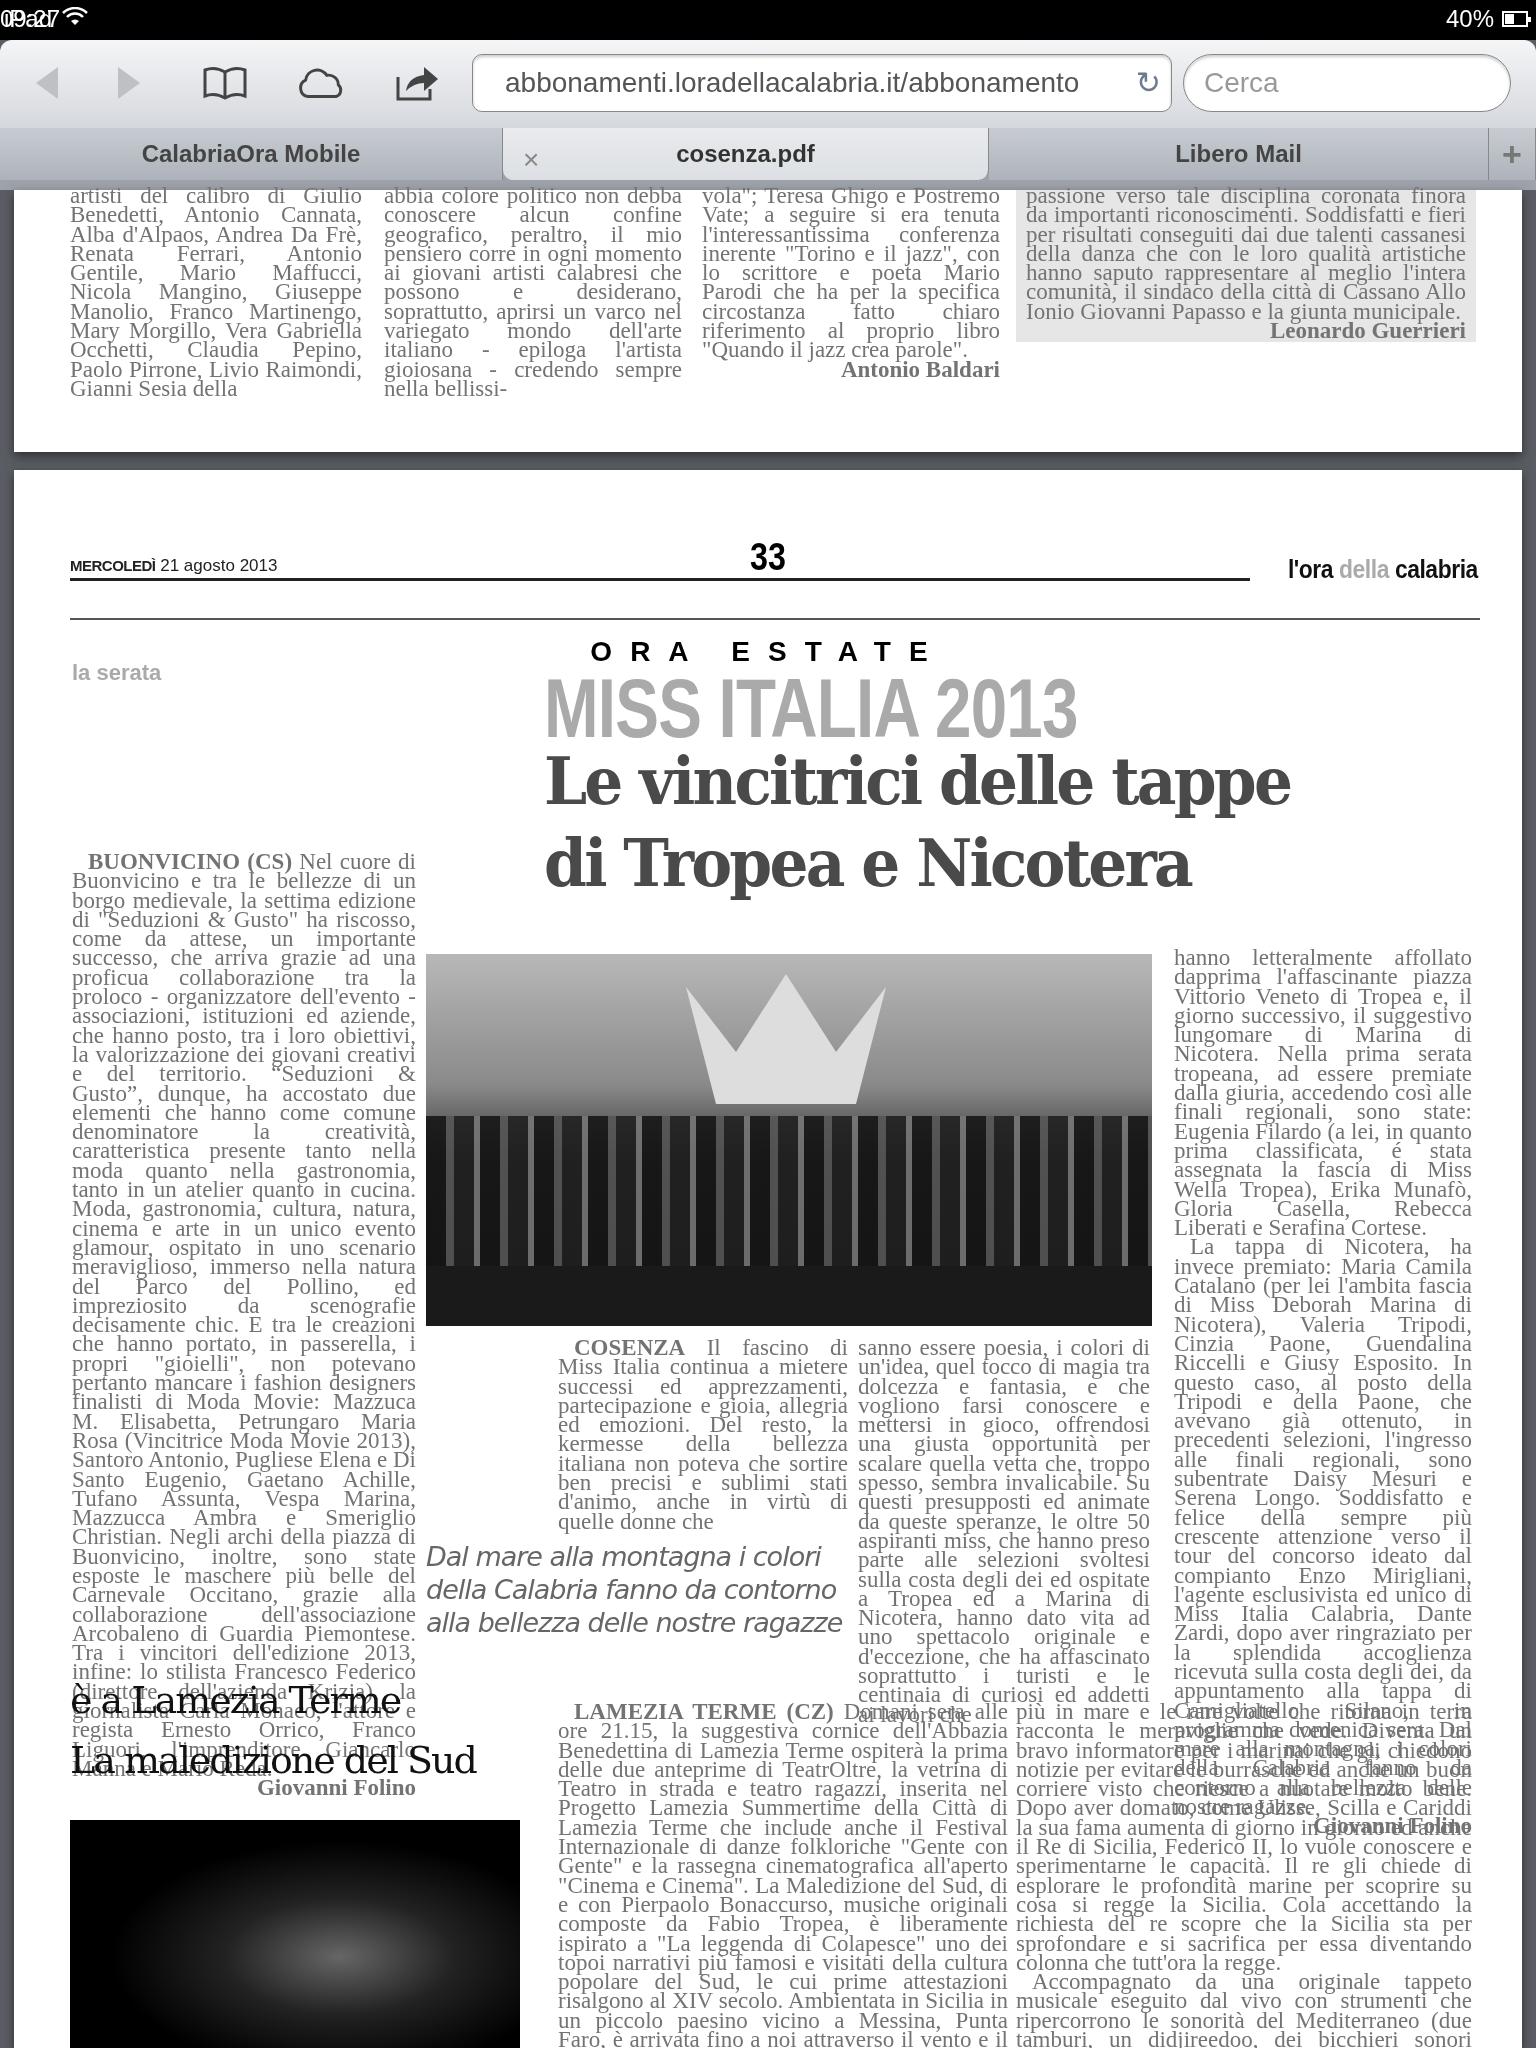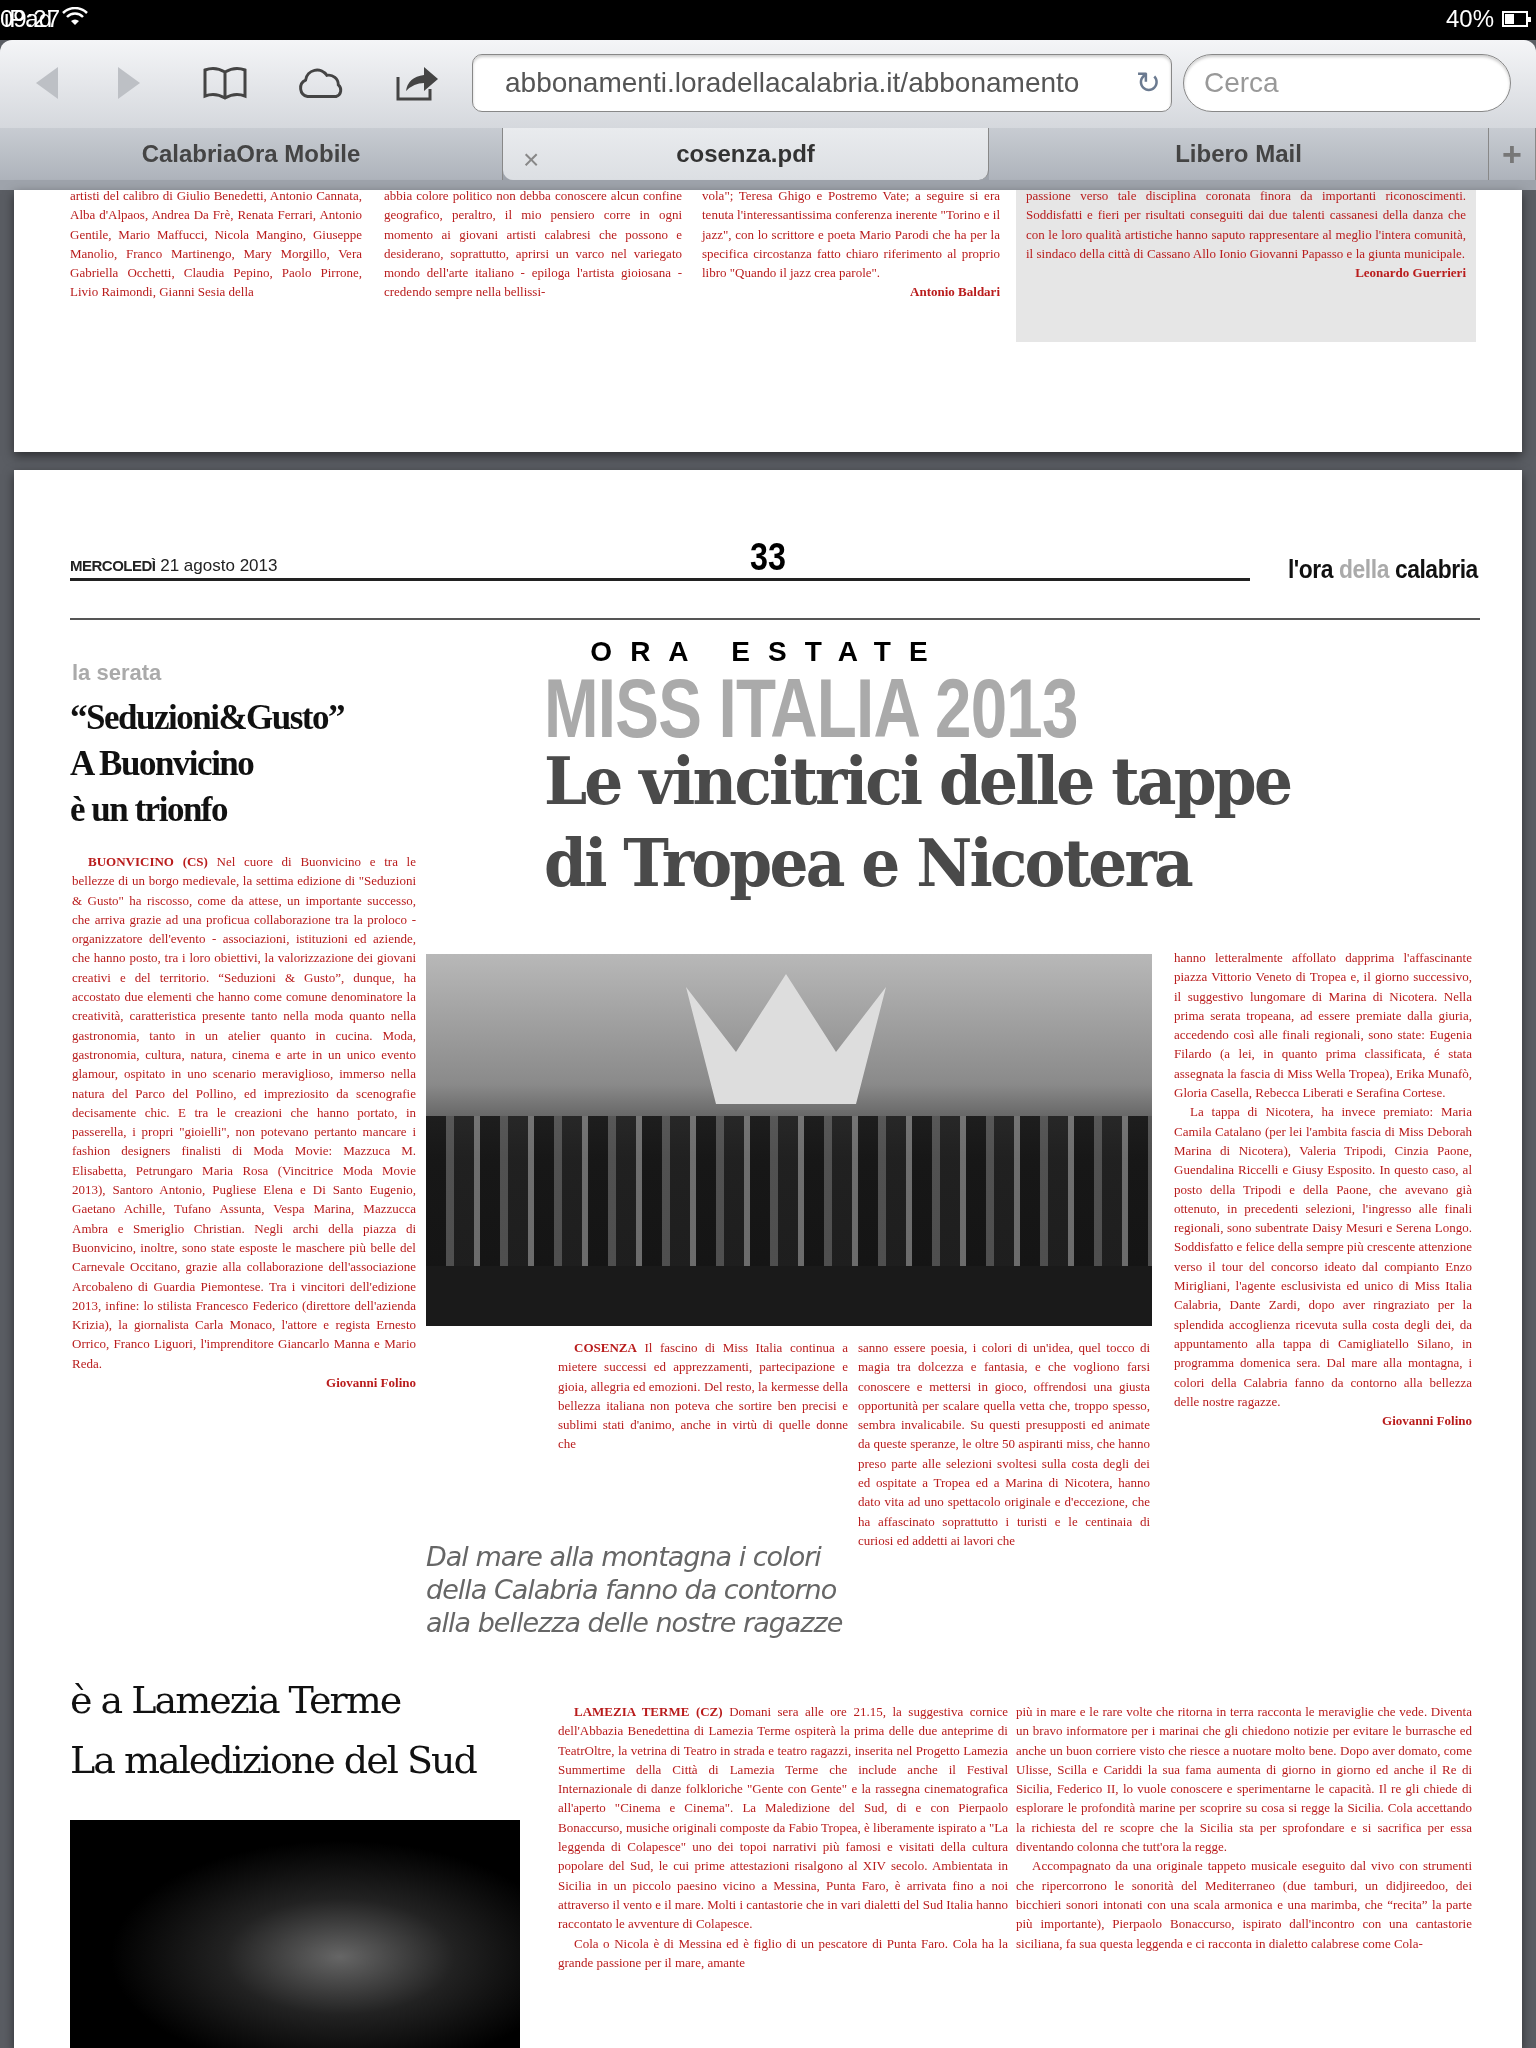--- a/index.html
+++ b/index.html
@@ -16,21 +16,21 @@
   .addr { position:absolute; left:472px; top:14px; width:700px; height:58px; background:#fff; border:1px solid #888; border-radius:10px; box-shadow:inset 0 2px 3px rgba(0,0,0,.2); box-sizing:border-box; font-family:"Liberation Sans", sans-serif; font-size:28px; color:#555; padding:12px 32px; white-space:nowrap; overflow:hidden; }
   .addr .reload { position:absolute; right:10px; top:10px; font-size:30px; color:#6b7a90; }
   .search { position:absolute; left:1183px; top:14px; width:328px; height:58px; background:#fff; border:1px solid #888; border-radius:29px; box-sizing:border-box; font-family:"Liberation Sans", sans-serif; font-size:28px; color:#999; padding:12px 20px; box-shadow:inset 0 2px 3px rgba(0,0,0,.2); }
   .tabs { position:absolute; left:0; top:128px; width:1536px; height:62px; background:#9ea3ab; }
   .tab { position:absolute; top:0; height:52px; display:flex; align-items:center; justify-content:center; font-family:Liberation Sans, sans-serif; font-weight:bold; font-size:24px; color:#444; background:linear-gradient(#c8ccd2,#aeb3bb); border-right:1px solid #888; box-sizing:border-box; }
   .tab.active { background:linear-gradient(#e9ebee,#dcdfe3); color:#333; }
   .tab .x { position:absolute; left:20px; top:16px; font-size:28px; color:#888; font-weight:normal; }
   .page { position:absolute; background:#fff; box-shadow:0 4px 10px rgba(0,0,0,.5); }
   .page1 { left:14px; top:190px; width:1508px; height:262px; }
   .page2 { left:14px; top:470px; width:1508px; height:1578px; }
-  .col { position:absolute; font-size:13px; line-height:19.3px; color:#b91c1c; text-align:justify; }
+  .col { position:absolute; font-size:23px; line-height:19.3px; color:#737373; text-align:justify; }
   .col p { margin:0; }
   .col .ind { text-indent:16px; }
   .byline { text-align:right; font-weight:bold; }
   .grey-box { position:absolute; left:1002px; top:0; width:460px; height:152px; background:#e6e6e6; }
   .masthead-date { position:absolute; left:56px; top:86px; font-family:"Liberation Sans", sans-serif; font-size:17px; color:#222; }
   .masthead-date b { font-weight:bold; letter-spacing:-0.5px; font-size:15px; }
   .pnum { position:absolute; left:0; right:0; top:66px; text-align:center; font-family:"Liberation Sans", sans-serif; font-weight:bold; font-size:38px; transform:scaleX(0.85); }
   .mrule1 { position:absolute; left:56px; top:108px; width:1180px; height:3px; background:#222; }
   .brand { position:absolute; right:44px; top:84px; font-family:"Liberation Sans", sans-serif; font-weight:bold; font-size:26px; color:#111; letter-spacing:-0.5px; transform:scaleX(0.88); transform-origin:right; }
   .brand .g { color:#aaa; }
@@ -142,25 +142,20 @@
   </div>
   <div class="pnum">33</div>
   <div class="mrule1"></div>
   <div class="brand">
     <span>l'ora </span><span class="g">della</span><span> calabria</span>
   </div>
   <div class="section">ORA ESTATE</div>
   <div class="mrule2"></div>
 
   <div class="kicker">la serata</div>
-  <div class="h-left">
-    <div>“Seduzioni&amp;Gusto”</div>
-    <div>A Buonvicino</div>
-    <div>è un trionfo</div>
-  </div>
   <div class="col" style="left:58px;top:382px;width:344px;">
     <p class="ind"><b>BUONVICINO (CS)</b><span> Nel cuore di Buonvicino e tra le bellezze di un borgo medievale, la settima edizione di "Seduzioni &amp; Gusto" ha riscosso, come da attese, un importante successo, che arriva grazie ad una proficua collaborazione tra la proloco - organizzatore dell'evento - associazioni, istituzioni ed aziende, che hanno posto, tra i loro obiettivi, la valorizzazione dei giovani creativi e del territorio. “Seduzioni &amp; Gusto”, dunque, ha accostato due elementi che hanno come comune denominatore la creatività, caratteristica presente tanto nella moda quanto nella gastronomia, tanto in un atelier quanto in cucina. Moda, gastronomia, cultura, natura, cinema e arte in un unico evento glamour, ospitato in uno scenario meraviglioso, immerso nella natura del Parco del Pollino, ed impreziosito da scenografie decisamente chic. E tra le creazioni che hanno portato, in passerella, i propri "gioielli", non potevano pertanto mancare i fashion designers finalisti di Moda Movie: Mazzuca M. Elisabetta, Petrungaro Maria Rosa (Vincitrice Moda Movie 2013), Santoro Antonio, Pugliese Elena e Di Santo Eugenio, Gaetano Achille, Tufano Assunta, Vespa Marina, Mazzucca Ambra e Smeriglio Christian. Negli archi della piazza di Buonvicino, inoltre, sono state esposte le maschere più belle del Carnevale Occitano, grazie alla collaborazione dell'associazione Arcobaleno di Guardia Piemontese. Tra i vincitori dell'edizione 2013, infine: lo stilista Francesco Federico (direttore dell'azienda Krizia), la giornalista Carla Monaco, l'attore e regista Ernesto Orrico, Franco Liguori, l'imprenditore Giancarlo Manna e Mario Reda.</span></p>
     <p class="byline">Giovanni Folino</p>
   </div>
 
   <div class="h-grey">MISS ITALIA 2013</div>
   <div class="h-main">
     <div>Le vincitrici delle tappe</div>
     <div>di Tropea e Nicotera</div>
   </div>

